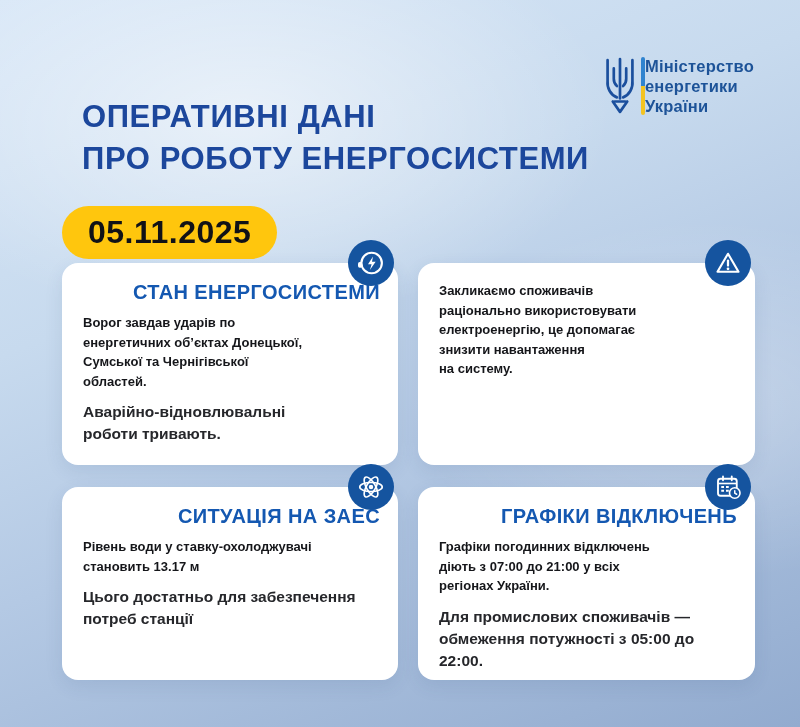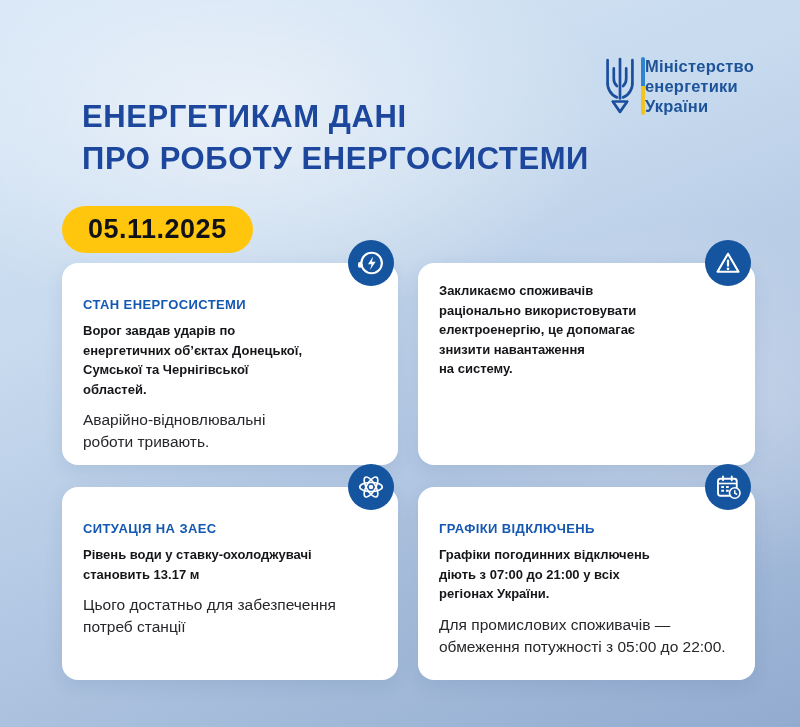--- a/index.html
+++ b/index.html
@@ -25,42 +25,42 @@
 
   
   .title{
     position:absolute;left:82px;top:96px;margin:0;
     color:#1c479c;font-size:31px;font-weight:800;line-height:42px;letter-spacing:.6px;
     white-space:pre-line;
   }
   .date-pill{
     position:absolute;left:62px;top:206px;
     background:#ffc60d;border-radius:28px;padding:8px 26px;
-    color:#111217;font-size:27px;font-weight:800;letter-spacing:.5px;
+    color:#111217;font-size:32px;font-weight:800;letter-spacing:.5px;
   }
 
   
   .grid{
     position:absolute;left:62px;top:263px;width:693px;
     display:grid;grid-template-columns:336px 337px;grid-template-rows:202px 193px;
     column-gap:20px;row-gap:22px;
   }
   .card{
     position:relative;background:#ffffff;border-radius:16px;
     padding:18px 18px 14px 21px;box-sizing:border-box;
     box-shadow:0 6px 18px rgba(40,70,120,0.10);
   }
   .card h2{
-    margin:16px 0 9px 0;color:#1458b1;font-size:13px;font-weight:800;letter-spacing:.4px;
+    margin:0 0 9px 0;color:#1458b1;font-size:20px;font-weight:800;letter-spacing:.4px;text-align:right;
   }
   .card .bold-text{
     color:#15161a;font-size:13px;font-weight:700;line-height:1.5;white-space:pre-line;
   }
   .card .reg-text{
-    margin-top:10px;color:#26272b;font-size:15.5px;font-weight:400;line-height:1.45;white-space:pre-line;
+    margin-top:10px;color:#26272b;font-size:15.5px;font-weight:700;line-height:1.45;white-space:pre-line;
   }
   .icon-circle{
     position:absolute;top:-23px;right:4px;width:46px;height:46px;border-radius:50%;
     background:#15549f;display:flex;align-items:center;justify-content:center;
   }
   .icon-circle svg{width:30px;height:30px;}
 </style>
 </head>
 <body>
 
@@ -77,21 +77,21 @@
         <path d="M13 44 l7 10 l7 -10"></path>
         <path d="M15 44 h10"></path>
       </g>
     </svg>
     <div class="flagbar"></div>
     <div class="ministry" style="white-space:pre-line">Міністерство
 енергетики
 України</div>
   </div>
 
-  <h1 class="title">ЕНЕРГЕТИКАМ ДАНІ
+  <h1 class="title">ОПЕРАТИВНІ ДАНІ
 ПРО РОБОТУ ЕНЕРГОСИСТЕМИ</h1>
 
   <div class="date-pill">05.11.2025</div>
 
   <div class="grid">
 
     <div class="card">
       <div class="icon-circle">
         <svg viewBox="0 0 24 24">
           <circle cx="12.5" cy="12" r="8.2" fill="none" stroke="#fff" stroke-width="1.7"></circle>

